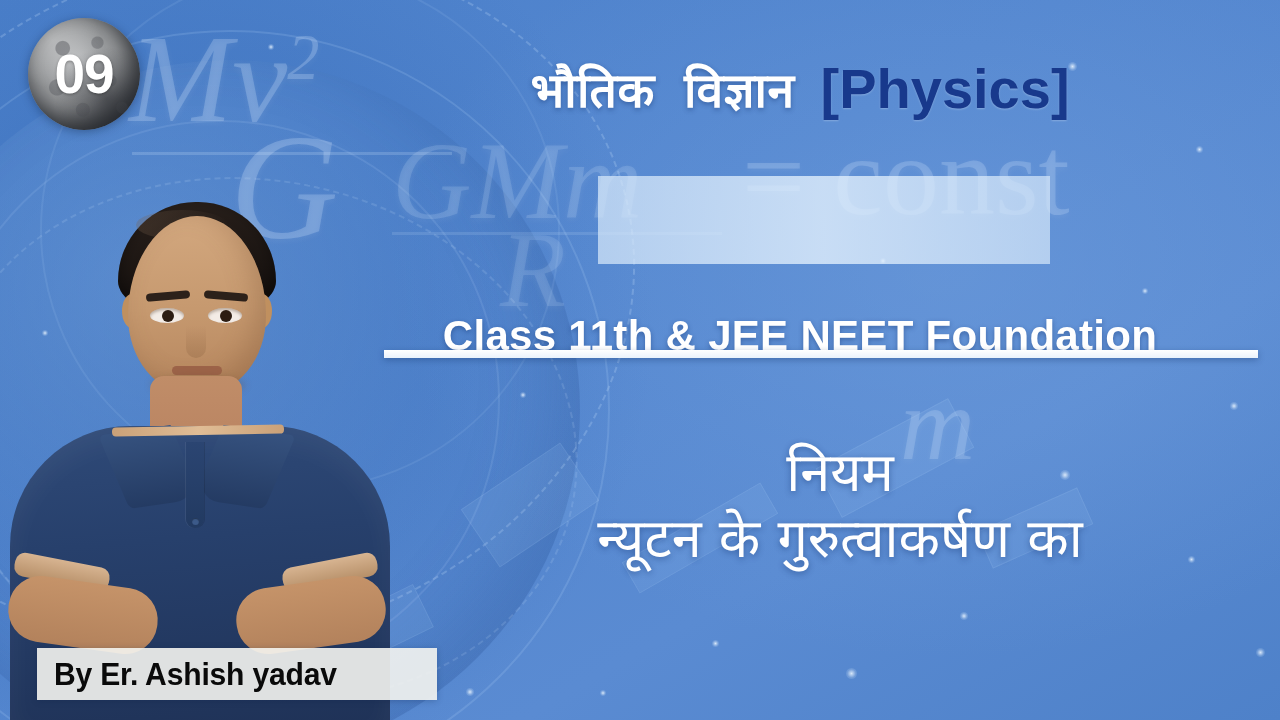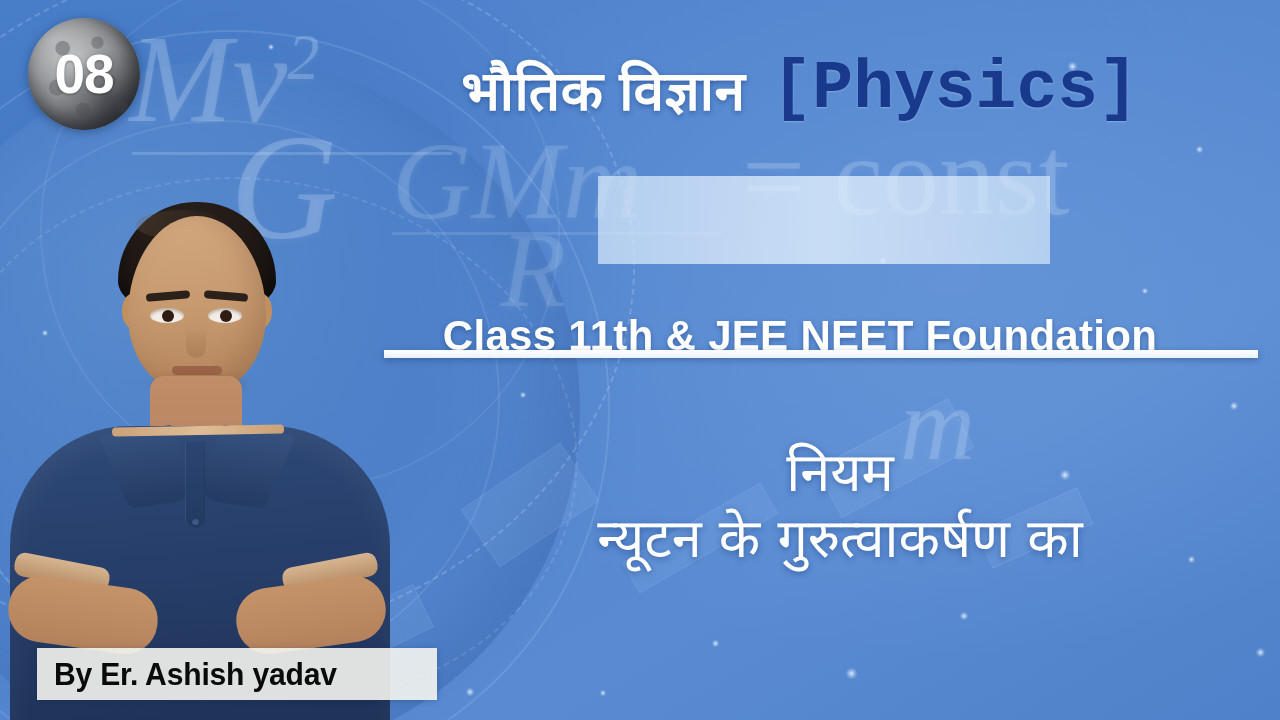--- a/index.html
+++ b/index.html
@@ -194,27 +194,27 @@
   .hl-band{
     position:absolute; left:598px; top:176px; width:452px; height:88px;
     background:linear-gradient(90deg, rgba(214,232,250,0.72) 0%, rgba(226,240,253,0.80) 50%, rgba(214,232,250,0.70) 100%);
   }
 
   .title-row{
     position:absolute; left:340px; top:40px; width:920px; height:96px;
     display:flex; align-items:center; justify-content:center; gap:26px;
   }
   .title-hi{
+    font-family:Liberation Mono, monospace;
+    font-size:48px; font-weight:bold; color:#ffffff; letter-spacing:0.5px;
+    text-shadow:0 2px 5px rgba(20,50,110,0.45);
+  }
+  .title-en{
     font-family:Liberation Sans, sans-serif;
-    font-size:55px; font-weight:bold; color:#ffffff; letter-spacing:0.5px;
-    text-shadow:0 2px 5px rgba(20,50,110,0.45);
-  }
-  .title-en{
-    font-family:Liberation Mono, monospace;
-    font-size:68px; font-weight:bold; color:#18398c;
+    font-size:56px; font-weight:bold; color:#18398c;
     text-shadow:0 1px 2px rgba(255,255,255,0.25);
   }
 
   .subject{
     position:absolute; left:598px; top:182px; width:452px;
     text-align:center;
     font-family:"DejaVu Sans","Liberation Sans",sans-serif;
     font-size:48px; font-weight:bold; color:#16377f;
     text-shadow:0 1px 1px rgba(255,255,255,0.35);
   }
@@ -300,21 +300,21 @@
     <div class="spark" style="left:466px;top:688px;width:8px;height:8px;"></div>
     <div class="spark" style="left:520px;top:392px;width:6px;height:6px;"></div>
     <div class="spark" style="left:880px;top:258px;width:6px;height:6px;"></div>
     <div class="spark" style="left:268px;top:44px;width:6px;height:6px;"></div>
     <div class="spark" style="left:190px;top:262px;width:7px;height:7px;"></div>
     <div class="spark" style="left:42px;top:330px;width:6px;height:6px;"></div>
     <div class="spark" style="left:1008px;top:352px;width:6px;height:6px;"></div>
   </div>
 
   <div class="moon-badge">
-    <span class="moon-num">08</span>
+    <span class="moon-num">09</span>
   </div>
 
   <div class="presenter">
     <div class="p-hair"></div>
     <div class="p-ear-l"></div>
     <div class="p-ear-r"></div>
     <div class="p-head"></div>
     <div class="p-brow-l"></div>
     <div class="p-brow-r"></div>
     <div class="p-eye-l"></div>

